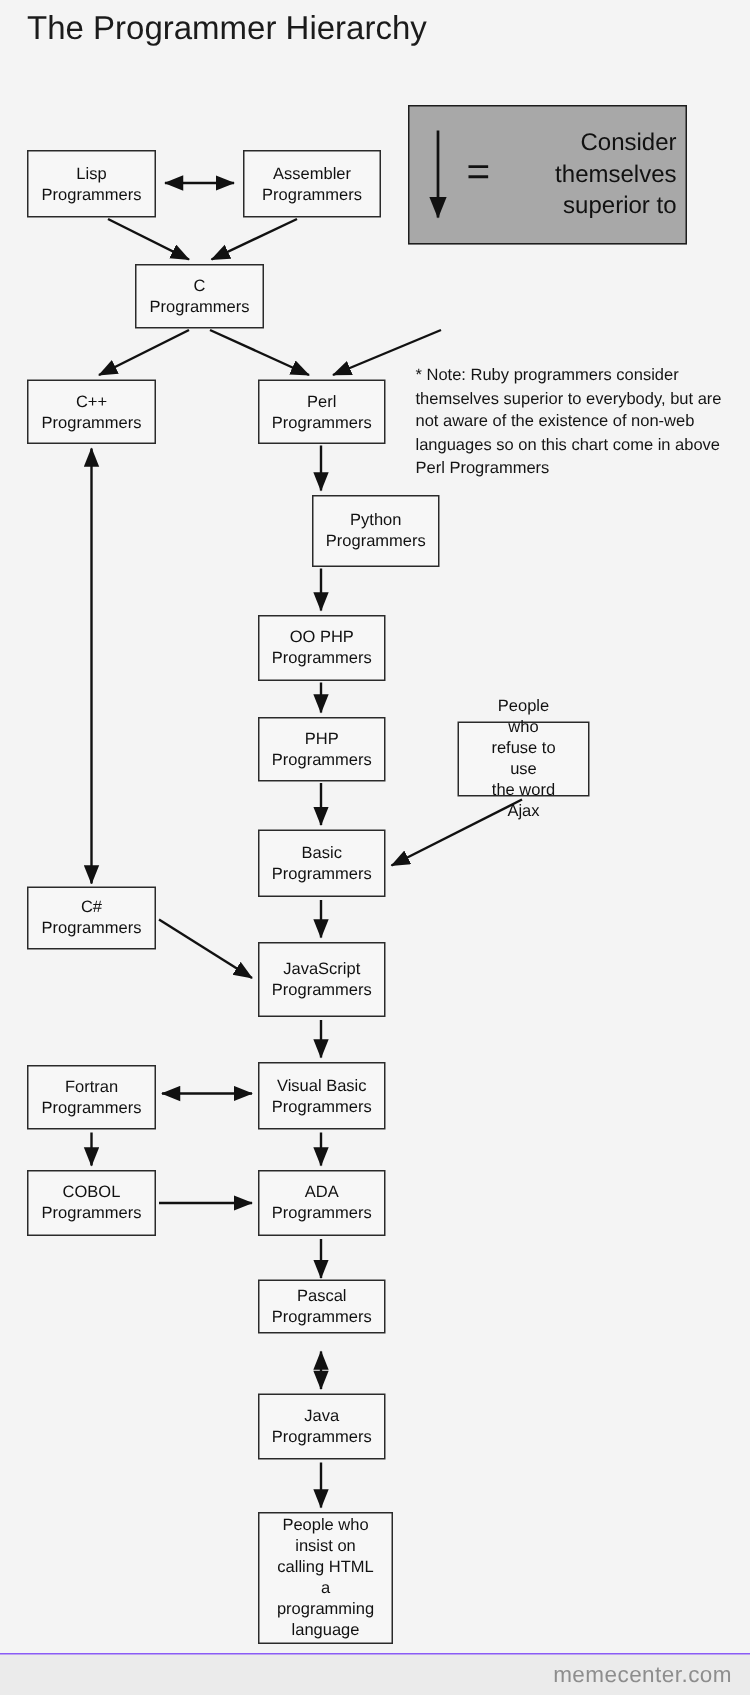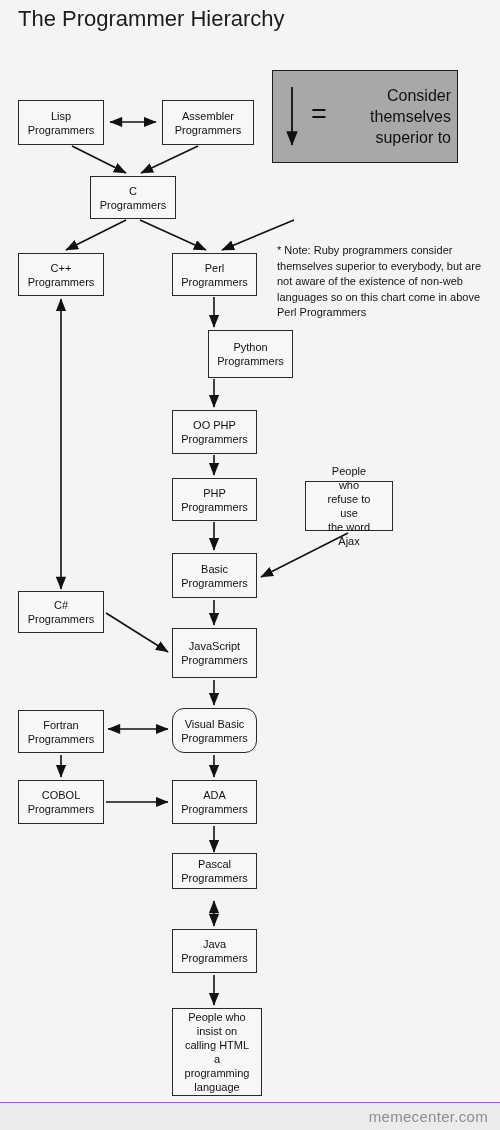--- a/index.html
+++ b/index.html
@@ -213,21 +213,21 @@
         <span>JavaScript</span>
         <span>Programmers</span>
       </div>
   </div>
   <div class="node" style="left:18px;top:710px;width:86px;height:43px;">
     <div>
         <span>Fortran</span>
         <span>Programmers</span>
       </div>
   </div>
-  <div class="node" style="left:172px;top:708px;width:85px;height:45px;border-radius:12px;">
+  <div class="node" style="left:172px;top:708px;width:85px;height:45px;">
     <div>
         <span>Visual Basic</span>
         <span>Programmers</span>
       </div>
   </div>
   <div class="node" style="left:18px;top:780px;width:86px;height:44px;">
     <div>
         <span>COBOL</span>
         <span>Programmers</span>
       </div>

